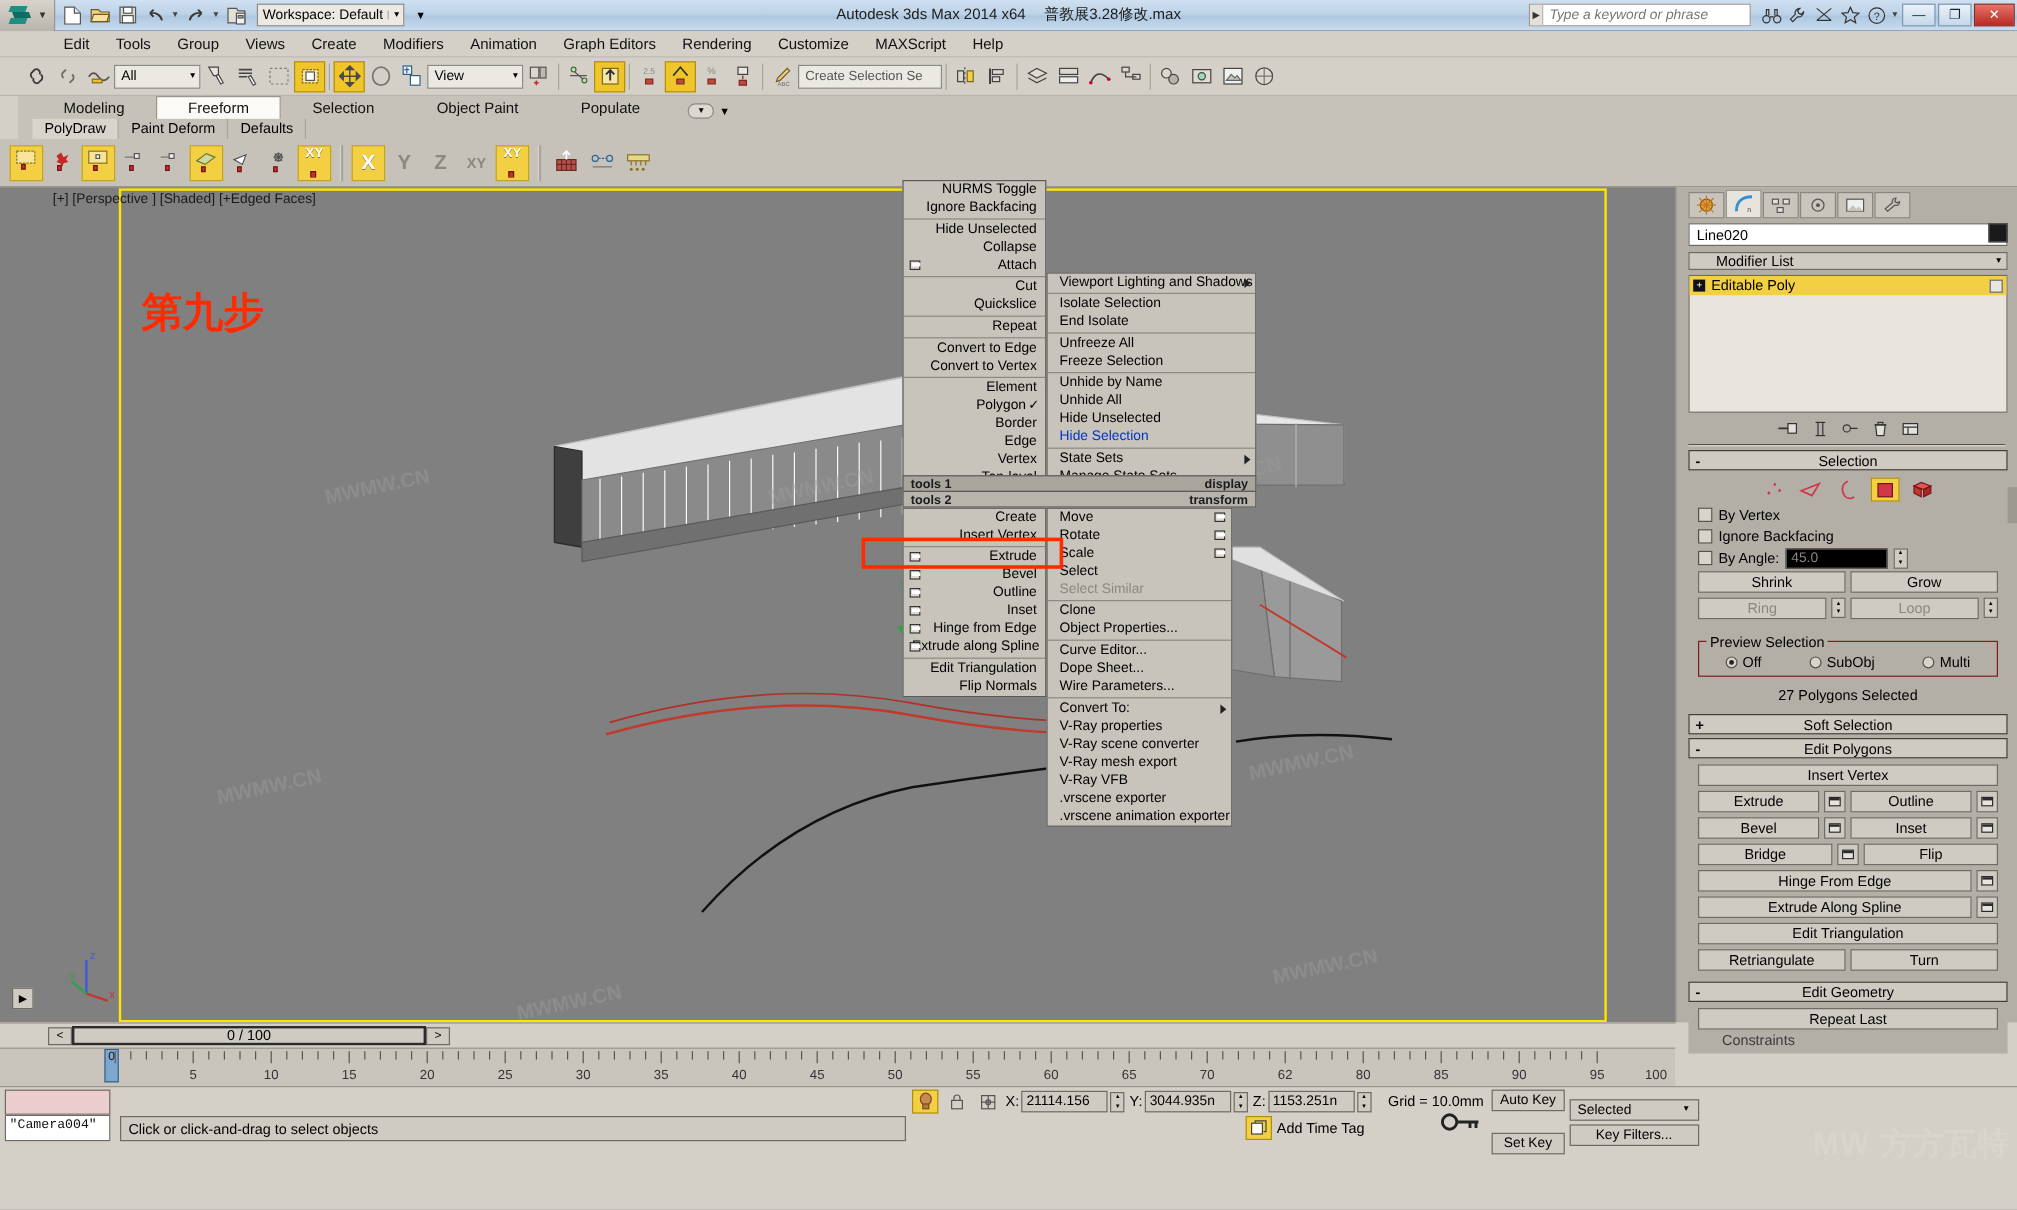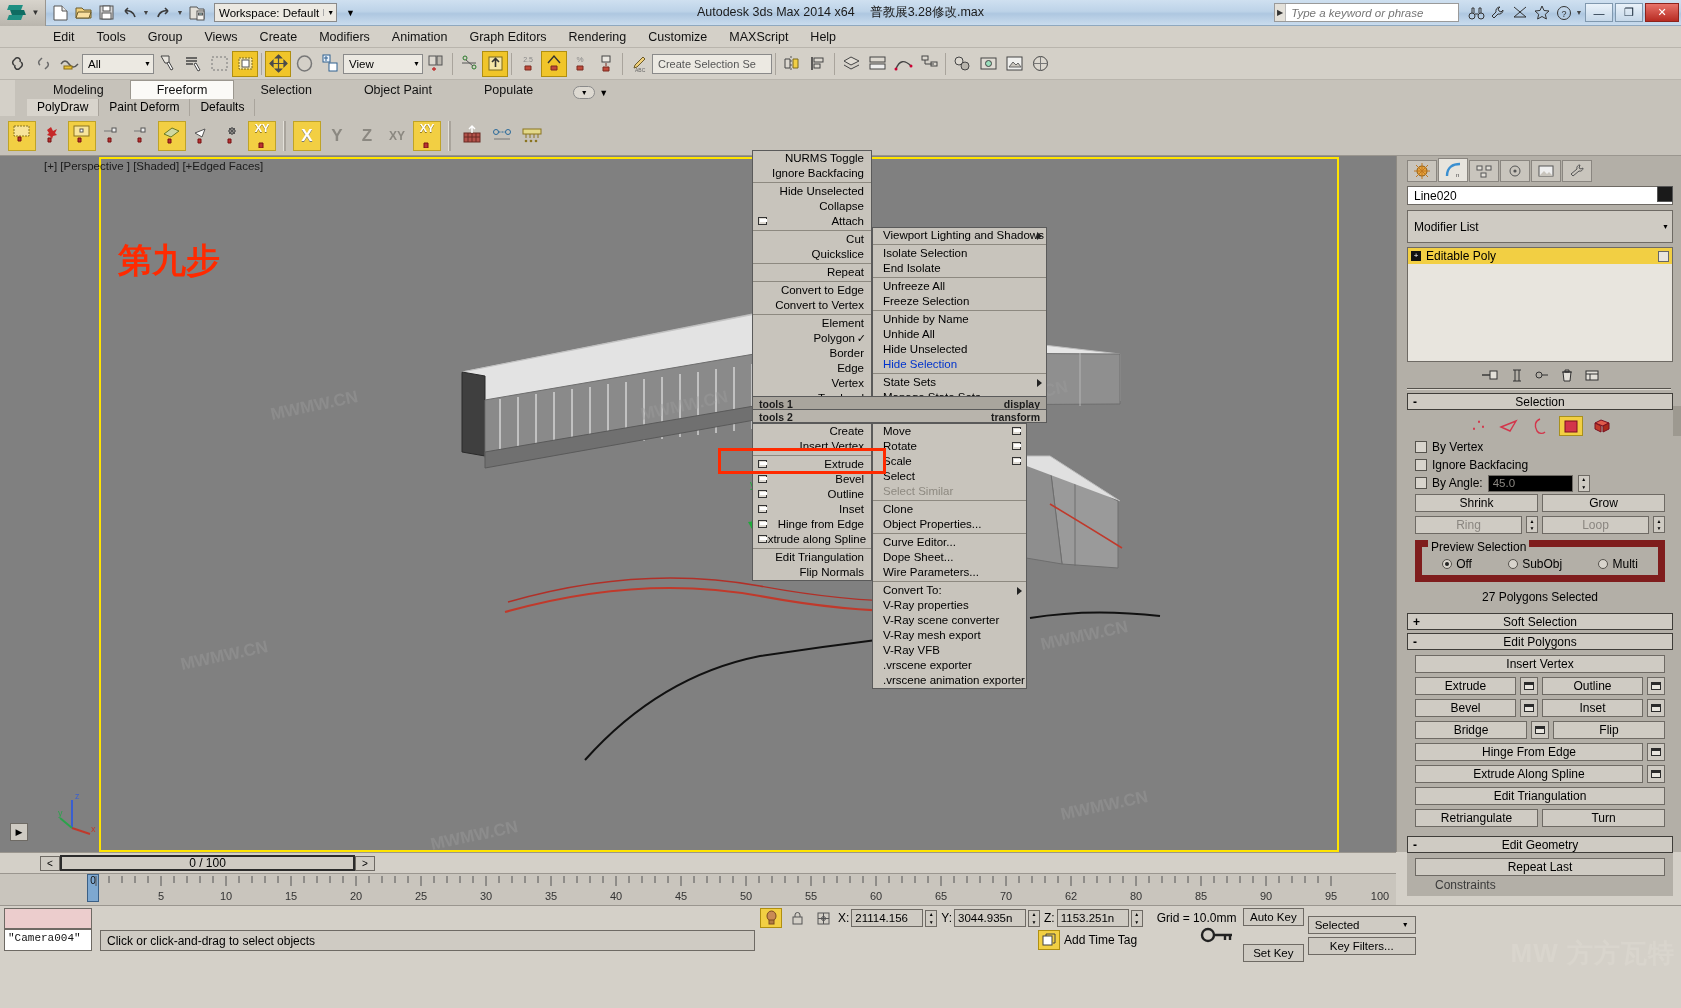--- a/index.html
+++ b/index.html
@@ -67,21 +67,21 @@
   .menubar{
     position:absolute; left:0; top:26px; width:1681px; height:22px;
     background:#d4d0c8; display:flex; align-items:center; padding-left:42px;
     border-bottom:1px solid #b9b5ad;
   }
   .menubar .mi{ padding:2px 11px; font-size:12.5px; color:#111; }
 
   
   .maintb{
     position:absolute; left:0; top:48px; width:1681px; height:32px;
-    background:#d4d0c8; display:flex; align-items:center; gap:0; padding-left:4px;
+    background:#d4d0c8; display:flex; align-items:center; gap:0; padding-left:17px;
     border-bottom:1px solid #b9b5ad;
   }
   .tbtn{ width:26px;height:26px; display:flex;align-items:center;justify-content:center;
      font-size:14px; color:#3a3a3a; }
   .tbtn.on{ background:#f0c52a; border:1px solid #b08f10; }
   .tsep{ width:1px;height:22px; background:#a9a49c; margin:0 3px; }
   .tcombo{ height:20px; border:1px solid #8a8a8a; background:#ece9e2; font-size:11.5px;
       display:flex;align-items:center; padding:0 2px 0 5px; }
   .tcombo .ar{ margin-left:auto; font-size:7px; padding-left:8px;}
   .tfield{ height:20px;border:1px solid #8a8a8a; background:#ece9e2; font-size:11px; color:#555;
@@ -148,22 +148,22 @@
   
   .cpanel{ position:absolute; left:1396px; top:156px; width:285px; height:696px; background:#b3afa7;
      border-left:1px solid #8f8b84;}
   .cp-tabs{ display:flex; height:26px; align-items:flex-end; padding-left:10px; gap:1px;}
   .cptab{ width:30px;height:22px; background:#c9c5bd; border:1px solid #8a8680;
      display:flex;align-items:center;justify-content:center; font-size:12px;}
   .cptab.active{ background:#e7e4dd; height:24px;}
   .cp-name{ margin:4px 8px 0 10px; height:19px; background:#fff; border:1px solid #6e6a64;
      display:flex; align-items:center; padding-left:6px; font-size:12px;}
   .cp-color{ position:absolute; right:8px; top:30px; width:16px;height:16px;background:#1a1a1a;border:1px solid #555;}
-  .cp-modlist{ margin:5px 8px 0 10px; height:33px; background:#cfcbc3; border:1px solid #6e6a64;
-     display:flex; align-items:center; padding-left:6px; font-size:12px; position:relative;}
+  .cp-modlist{ margin:5px 8px 0 10px; height:15px; background:#cfcbc3; border:1px solid #6e6a64;
+     display:flex; align-items:center; padding-left:22px; font-size:12px; position:relative;}
   .cp-modlist .ar{ position:absolute; right:3px; font-size:7px;}
   .cp-stack{ margin:4px 8px 0 10px; height:115px; background:#e8e5de; border:1px solid #6e6a64; }
   .stackitem{ height:16px; background:#f2cf43; display:flex; align-items:center; padding-left:3px;
      font-size:12px; gap:5px;}
   .stackplus{ width:10px;height:10px;background:#111;color:#fff;font-size:8px;line-height:9px;text-align:center;}
   .stackswatch{ margin-left:auto; width:11px;height:11px; background:#e8e5de; border:1px solid #666; margin-right:3px;}
   .cp-stackbtns{ margin:3px 8px 0 10px; height:20px; display:flex; align-items:center; gap:12px;
      justify-content:center; font-size:12px; color:#333;}
   .hr-line{ margin:3px 10px; height:2px; border-top:1px solid #55524c; border-bottom:1px solid #dedad2;}
   .rollout{ margin:3px 8px 0 10px; }
@@ -181,21 +181,21 @@
   .numfield{ height:17px; background:#000000;border:1px solid #6e6a64; font-size:11.5px; color:#8a8680;
      display:flex;align-items:center; padding-left:4px;}
   .btnrow{ display:flex; gap:4px; padding:2px 8px; }
   .pbtn{ flex:1; height:18px; background:#cfcbc3; border:1px solid #6e6a64; font-size:12px;
      display:flex;align-items:center;justify-content:center; }
   .pbtn.dis{ color:#8a8680; }
   .sqbtn{ width:18px;height:18px;background:#cfcbc3;border:1px solid #6e6a64;
      display:flex;align-items:center;justify-content:center;}
   .sqinner{ width:10px;height:8px;border:1px solid #2b2b2b; background:#e8e5de;}
   .sqinner:after{content:"";display:block;height:2px;background:#2b2b2b;}
-  .group{ margin:4px 8px 2px 8px; border:7px solid #7f1d1d; padding:10px 4px 4px 4px; position:relative;}
+  .group{ margin:16px 8px 2px 8px; border:1px solid #7f1d1d; padding:10px 4px 4px 4px; position:relative;}
   .group .glabel{ position:absolute; top:-7px; left:6px; background:#b3afa7; padding:0 3px; font-size:12px;}
   .radrow{ display:flex; align-items:center; gap:4px; font-size:12px; justify-content:space-around;}
   .rad{ width:10px;height:10px;border-radius:50%;background:#d8d4cc;border:1px solid #55524c; position:relative;}
   .rad.on:after{ content:""; position:absolute; left:2px;top:2px;width:4px;height:4px;border-radius:50%;background:#222;}
   .selcount{ text-align:center; font-size:12px; padding:6px 0 2px 0;}
   .cp-scroll{ position:absolute; right:0; top:250px; width:8px; height:30px; background:#9d9990;}
 
   
   .timeslider{ position:absolute; left:0; top:852px; width:1396px; height:21px; background:#d4d0c8;
      border-top:1px solid #9a968f; display:flex; align-items:center;}

